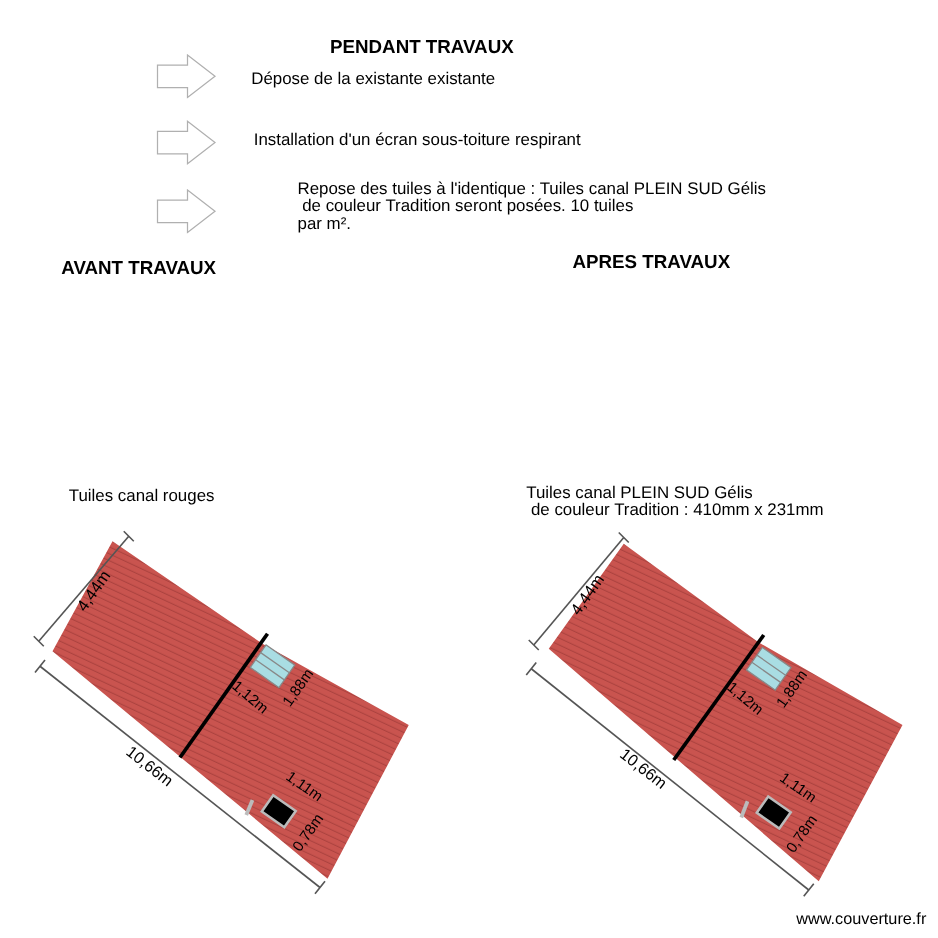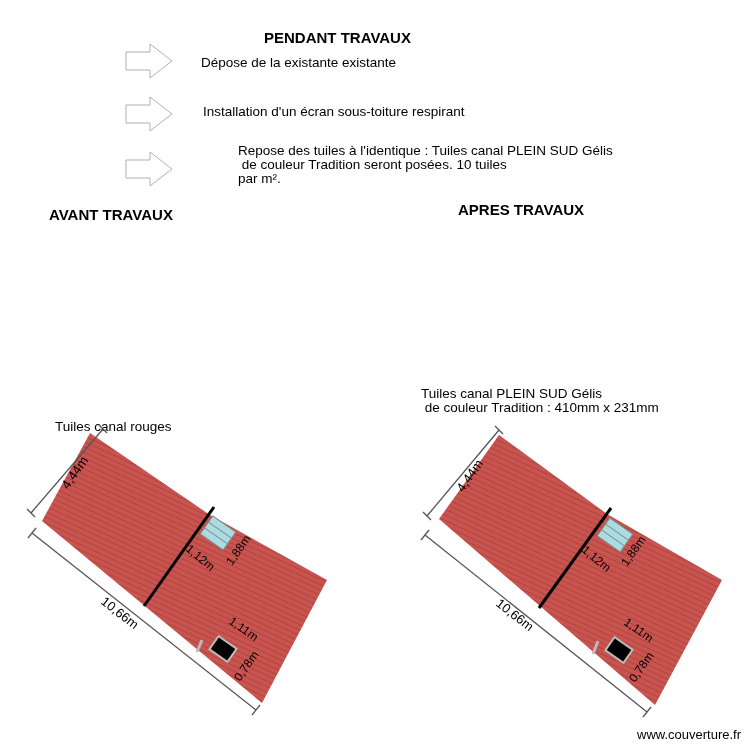--- a/index.html
+++ b/index.html
@@ -30,21 +30,21 @@
 <svg class="abs" style="left:124px; top:151px;" width="50" height="36">
   <polygon points="2,9 26,9 26,1 48,18 26,35 26,27 2,27" fill="#fff" stroke="#b0b0b0" stroke-width="1"></polygon>
 </svg>
 <div class="abs step-text" style="left:202px; top:144px;margin-left:36px;">Repose des tuiles à l'identique : Tuiles canal PLEIN SUD Gélis
  de couleur Tradition seront posées. 10 tuiles
 par m².</div>
 
 <div class="abs heading" style="left:49px; top:206px;">AVANT TRAVAUX</div>
 <div class="abs heading" style="left:458px; top:201px;">APRES TRAVAUX</div>
 
-<div class="abs caption" style="left:55px; top:420px;">Tuiles canal rouges</div>
+<div class="abs caption" style="left:55px; top:390px;">Tuiles canal rouges</div>
 <div class="abs caption" style="left:421px; top:387px;">Tuiles canal PLEIN SUD Gélis
  de couleur Tradition : 410mm x 231mm</div>
 
 <svg class="abs" style="left:0; top:0;" width="375" height="750">
   <defs>
     <pattern id="tiles" width="6" height="5" patternUnits="userSpaceOnUse" patternTransform="rotate(25)">
       <rect width="6" height="5" fill="#c9544f"></rect>
       <line x1="0" y1="4.5" x2="6" y2="4.5" stroke="#9c3a36" stroke-width="0.6"></line>
     </pattern>
   </defs>

